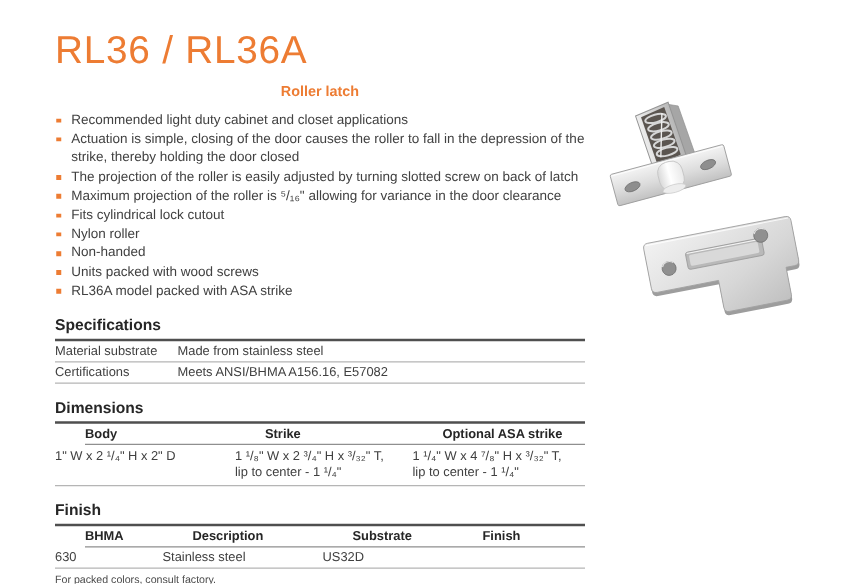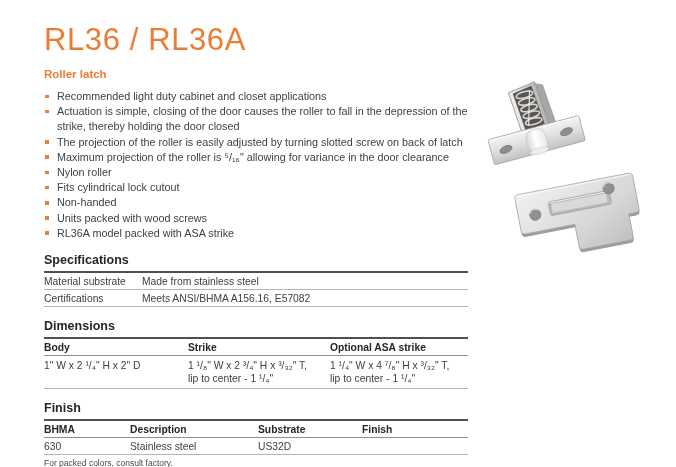--- a/index.html
+++ b/index.html
@@ -12,34 +12,34 @@
   }
   .page { position:relative; width:592px; height:467px; }
 
   .title {
     position:absolute; left:44px; top:22px; margin:0;
     font-size:31px; font-weight:400; letter-spacing:0.6px; color:var(--accent);
   }
 
   .content { position:absolute; left:44px; top:68px; width:424px; }
 
-  .accent-heading { margin:0; font-size:11.5px; font-weight:700; color:var(--accent); }
+  .accent-heading { margin:0; font-size:11.5px; font-weight:700; color:var(--accent);text-align:center; }
 
   ul.features { list-style:none; margin:9px 0 0 0; padding:0; width:452px;
     font-size:10.8px; line-height:15.2px; color:#414141; }
   ul.features li { position:relative; padding-left:13px; }
   ul.features li::before {
     content:""; position:absolute; left:1px; top:5.6px;
     width:3.6px; height:3.6px; background:var(--accent);
   }
 
   .section-heading { margin:12px 0 4px 0; font-size:12.5px; font-weight:700; color:#262626; }
   .tbl { border-top:2px solid #4f4f4f; width:424px; }
   .row { display:grid; border-bottom:1px solid #b5b5b5; padding:2.5px 0; font-size:10.3px; }
-  .row.header { font-weight:700; color:#262626; border-bottom:1px solid #8f8f8f; }
+  .row.header { font-weight:700; color:#262626; border-bottom:1px solid #8f8f8f;margin-left:24px; }
   .spec-cols { grid-template-columns:98px 1fr; }
   .dim-cols  { grid-template-columns:144px 142px 1fr; }
   .fin-cols  { grid-template-columns:86px 128px 104px 1fr; }
   .cell span { display:block; line-height:13.5px; }
   .footnote { font-size:8.5px; color:#4a4a4a; margin-top:3px; }
 
   .photo { position:absolute; }
   .photo.latch  { left:483px; top:80px; }
   .photo.strike { left:509px; top:163px; }
 </style>
@@ -52,22 +52,22 @@
 
   <div class="content">
 
     <h2 class="accent-heading">Roller latch</h2>
 
     <ul class="features">
       <li>Recommended light duty cabinet and closet applications</li>
       <li>Actuation is simple, closing of the door causes the roller to fall in the depression of the strike, thereby holding the door closed</li>
       <li>The projection of the roller is easily adjusted by turning slotted screw on back of latch</li>
       <li>Maximum projection of the roller is ⁵/₁₆" allowing for variance in the door clearance</li>
+      <li>Fits cylindrical lock cutout</li>
       <li>Nylon roller</li>
-      <li>Fits cylindrical lock cutout</li>
       <li>Non-handed</li>
       <li>Units packed with wood screws</li>
       <li>RL36A model packed with ASA strike</li>
     </ul>
 
     <section>
       <h3 class="section-heading">Specifications</h3>
       <div class="tbl">
         <div class="row spec-cols">
           <div class="cell">Material substrate</div>

